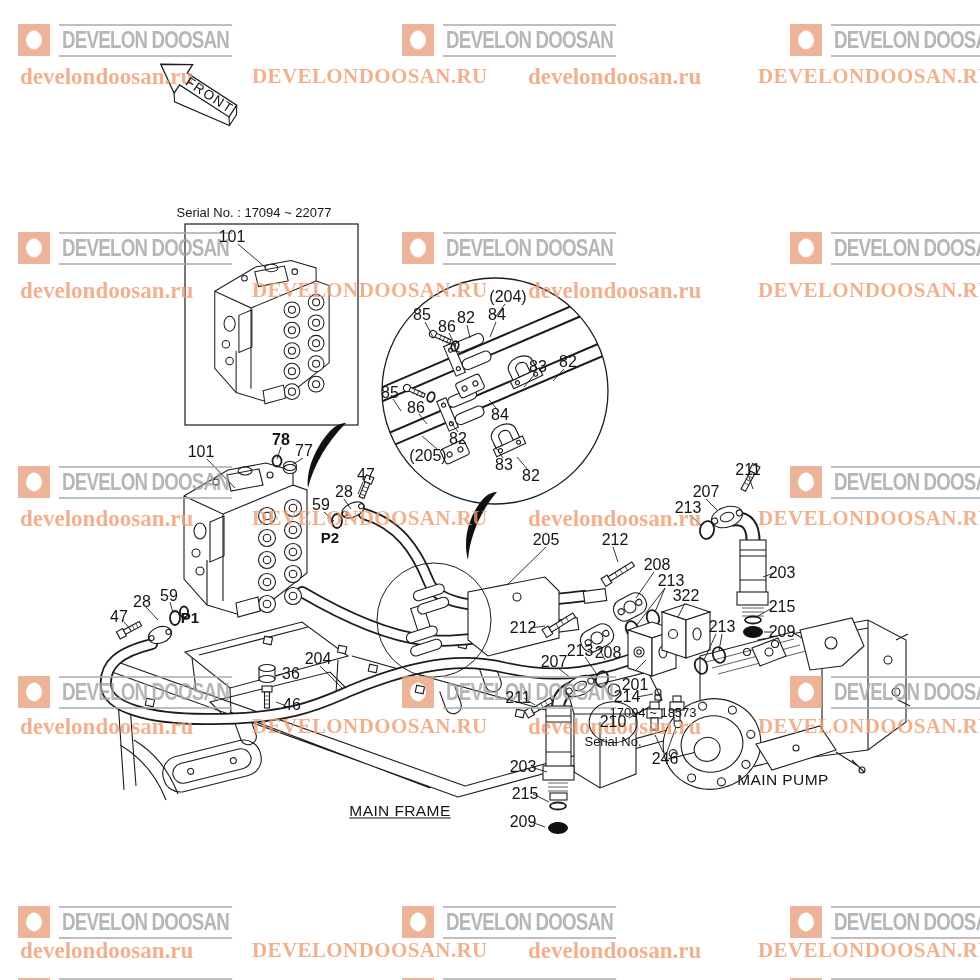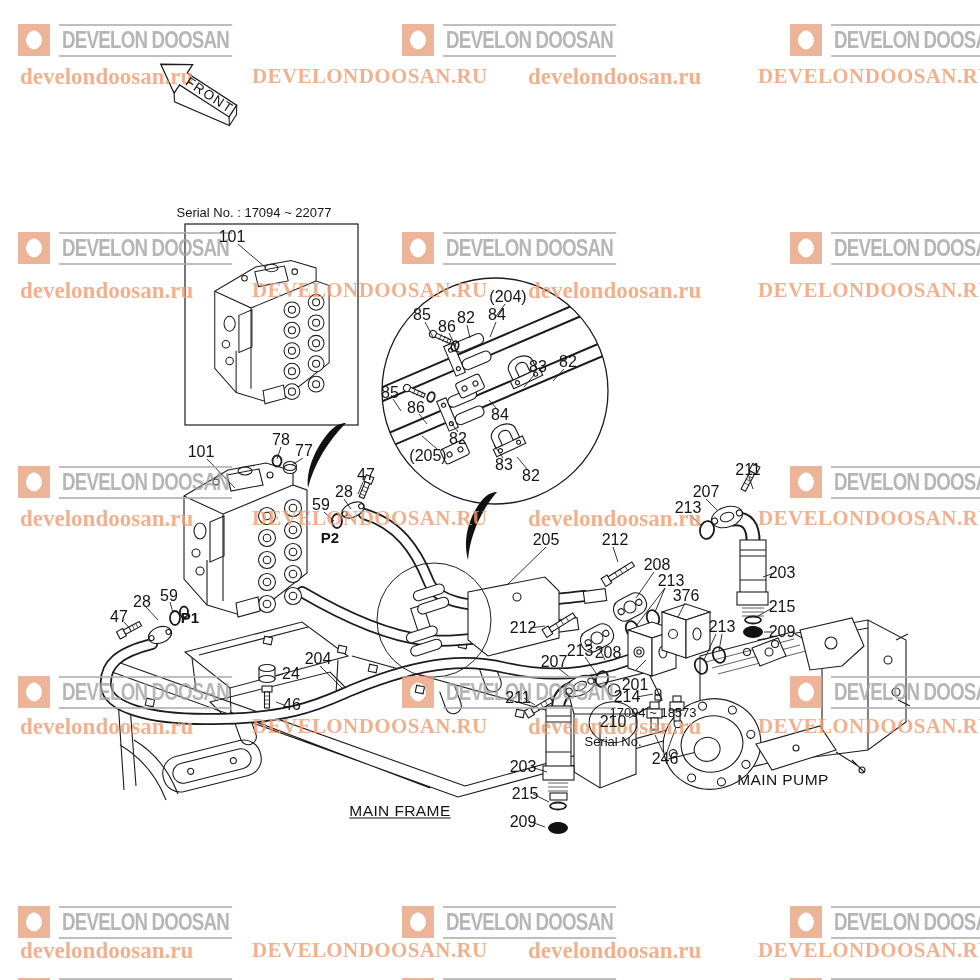--- a/index.html
+++ b/index.html
@@ -538,21 +538,21 @@
       <span class="wm-url lc" style="left: 20px; top: 938px; color: rgb(238, 157, 114);">develondoosan.ru</span>
       <span class="wm-url uc" style="left: 252px; top: 938px; color: rgb(238, 157, 114);">DEVELONDOOSAN.RU</span>
       <span class="wm-url lc" style="left: 528px; top: 938px; color: rgb(238, 157, 114);">develondoosan.ru</span>
       <span class="wm-url uc" style="left: 758px; top: 938px; color: rgb(238, 157, 114);">DEVELONDOOSAN.RU</span>
     </div>
 <div id="callouts">
       <div class="callout s" style="left: 254px; top: 213px;">Serial No. : 17094 ~ 22077</div>
       <div class="callout" style="left: 232px; top: 237px;">101</div>
       <div class="callout front" style="left: 209px; top: 96px;">FRONT</div>
       <div class="callout" style="left: 201px; top: 452px;">101</div>
-      <div class="callout" style="left: 281px; top: 440px;">78</div>
+      <div class="callout" style="left: 281px; top: 440px; font-weight: bold;">78</div>
       <div class="callout" style="left: 304px; top: 451px;">77</div>
       <div class="callout" style="left: 366px; top: 475px;">47</div>
       <div class="callout" style="left: 344px; top: 492px;">28</div>
       <div class="callout" style="left: 321px; top: 505px;">59</div>
       <div class="callout b" style="left: 330px; top: 538px;">P2</div>
       <div class="callout" style="left: 169px; top: 596px;">59</div>
       <div class="callout" style="left: 142px; top: 602px;">28</div>
       <div class="callout" style="left: 119px; top: 617px;">47</div>
       <div class="callout b" style="left: 190px; top: 618px;">P1</div>
       <div class="callout" style="left: 508px; top: 297px;">(204)</div>
@@ -566,21 +566,21 @@
       <div class="callout" style="left: 416px; top: 408px;">86</div>
       <div class="callout" style="left: 500px; top: 415px;">84</div>
       <div class="callout" style="left: 458px; top: 439px;">82</div>
       <div class="callout" style="left: 428px; top: 456px;">(205)</div>
       <div class="callout" style="left: 504px; top: 465px;">83</div>
       <div class="callout" style="left: 531px; top: 476px;">82</div>
       <div class="callout" style="left: 546px; top: 540px;">205</div>
       <div class="callout" style="left: 615px; top: 540px;">212</div>
       <div class="callout" style="left: 657px; top: 565px;">208</div>
       <div class="callout" style="left: 671px; top: 581px;">213</div>
-      <div class="callout" style="left: 686px; top: 596px;">376</div>
+      <div class="callout" style="left: 686px; top: 596px;">322</div>
       <div class="callout" style="left: 523px; top: 628px;">212</div>
       <div class="callout" style="left: 580px; top: 651px;">213</div>
       <div class="callout" style="left: 608px; top: 653px;">208</div>
       <div class="callout" style="left: 554px; top: 662px;">207</div>
       <div class="callout" style="left: 635px; top: 677px; margin-top: 8px;">201</div>
       <div class="callout" style="left: 627px; top: 697px;">214</div>
       <div class="callout" style="left: 518px; top: 698px;">211</div>
       <div class="callout" style="left: 722px; top: 627px;">213</div>
       <div class="callout" style="left: 706px; top: 492px;">207</div>
       <div class="callout" style="left: 688px; top: 508px;">213</div>
@@ -589,19 +589,19 @@
       <div class="callout" style="left: 782px; top: 607px;">215</div>
       <div class="callout" style="left: 782px; top: 632px;">209</div>
       <div class="callout circ" style="left: 613px; top: 722px;">210</div>
       <div class="callout s" style="left: 613px; top: 742px;">Serial No.</div>
       <div class="callout s" style="left: 613px; top: 713px; margin-left: 40px;">17094 ~ 18573</div>
       <div class="callout" style="left: 665px; top: 759px;">246</div>
       <div class="callout" style="left: 523px; top: 767px;">203</div>
       <div class="callout" style="left: 525px; top: 794px;">215</div>
       <div class="callout" style="left: 523px; top: 822px;">209</div>
       <div class="callout" style="left: 318px; top: 659px;">204</div>
-      <div class="callout" style="left: 291px; top: 674px;">24</div>
+      <div class="callout" style="left: 291px; top: 674px;">36</div>
       <div class="callout" style="left: 292px; top: 705px;">46</div>
       <div class="callout m" style="left: 400px; top: 811px; text-decoration: underline;">MAIN FRAME</div>
       <div class="callout m" style="left: 783px; top: 780px;">MAIN PUMP</div>
     </div>
 
 </div>
 
 </body></html>

